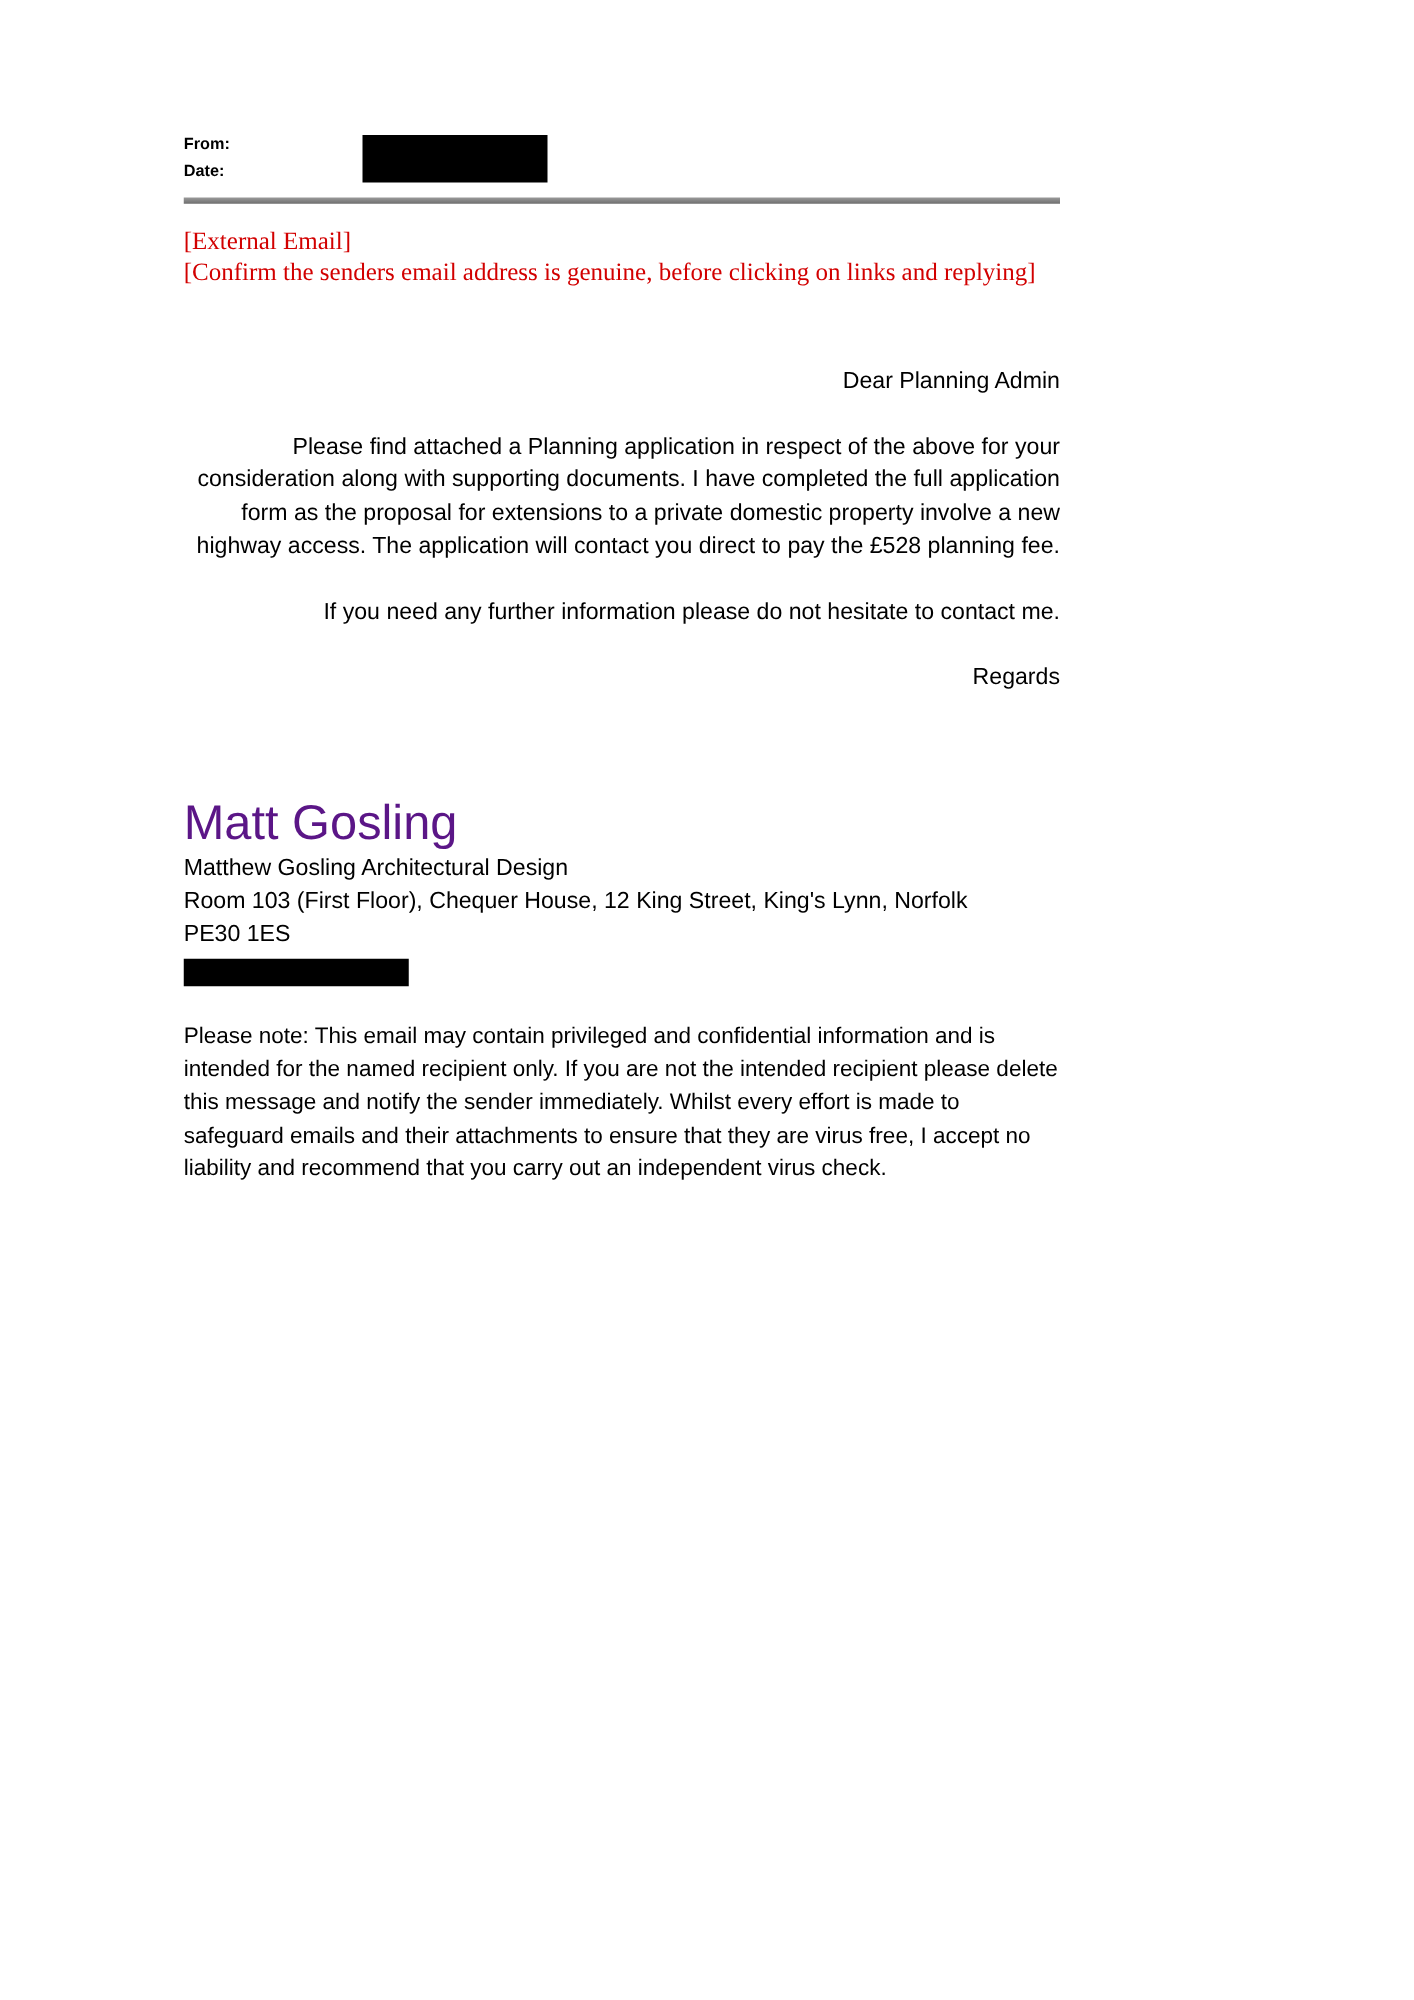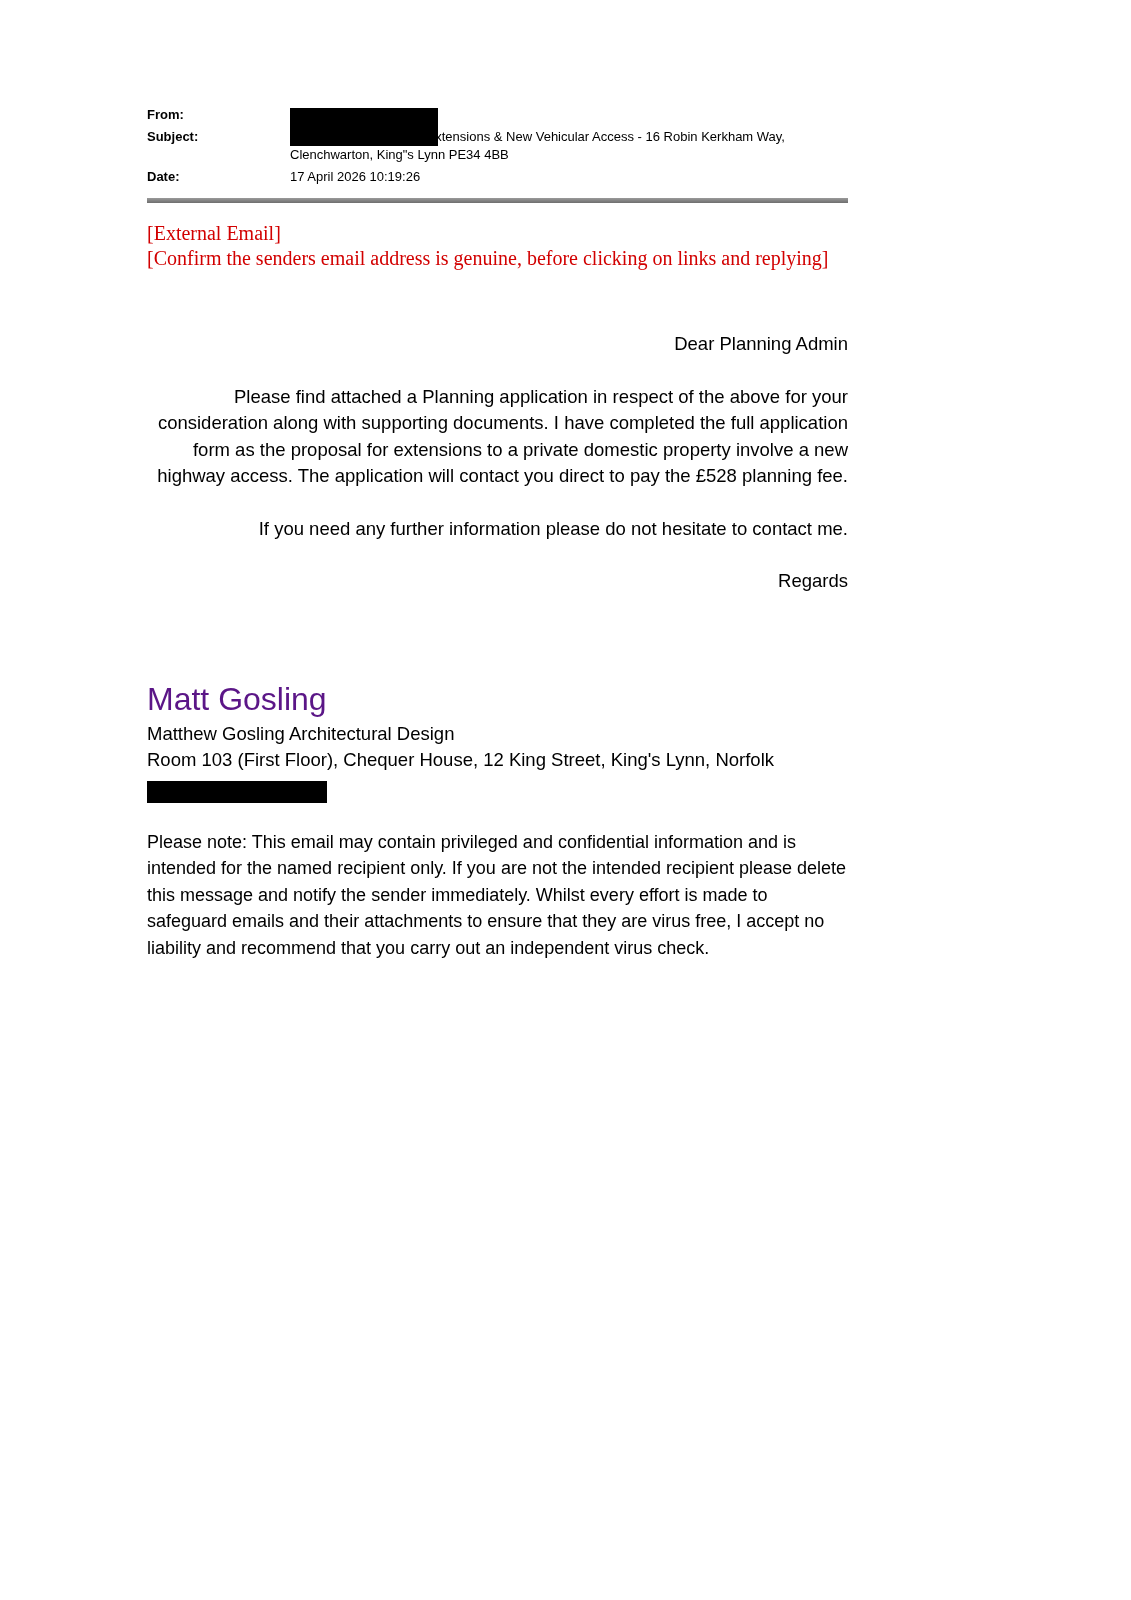--- a/index.html
+++ b/index.html
@@ -75,21 +75,21 @@
     text-align: right;
   }
 
   
   .signature {
     margin-top: 86px;
     font-size: 18.5px;
     line-height: 26.5px;
   }
   .sig-name {
-    font-size: 32px;
+    font-size: 39px;
     line-height: 36px;
     color: #5b1687;
     margin-bottom: 4px;
   }
   .redaction-contact {
     width: 180px;
     height: 22px;
     margin-top: 7px;
   }
 
@@ -105,24 +105,20 @@
 <body>
 
 <div class="page">
 
   <div class="email-header">
     <div class="hdr-row">
       <span class="hdr-label">From:</span>
       <span class="hdr-value"></span>
     </div>
     <div class="hdr-row">
-      <span class="hdr-label">Subject:</span>
-      <span class="hdr-value">Proposed Householder Extensions &amp; New Vehicular Access - 16 Robin Kerkham Way, Clenchwarton, King"s Lynn PE34 4BB</span>
-    </div>
-    <div class="hdr-row">
       <span class="hdr-label">Date:</span>
       <span class="hdr-value">17 April 2026 10:19:26</span>
     </div>
     <div class="redaction redaction-from"></div>
   </div>
 
   <div class="divider"></div>
 
   <div class="warning">
     <div>[External Email]</div>
@@ -133,18 +129,19 @@
     <p>Dear Planning Admin</p>
     <p>Please find attached a Planning application in respect of the above for your consideration along with supporting documents.  I have completed the full application form as the proposal for extensions to a private domestic property involve a new highway access.  The application will contact you direct to pay the £528 planning fee.</p>
     <p>If you need any further information please do not hesitate to contact me.</p>
     <p>Regards</p>
   </div>
 
   <div class="signature">
     <div class="sig-name">Matt Gosling</div>
     <div>Matthew Gosling Architectural Design</div>
     <div>Room 103 (First Floor),  Chequer House, 12 King Street,  King's Lynn,  Norfolk</div>
+    <div> PE30 1ES</div>
     <div class="redaction redaction-contact"></div>
   </div>
 
   <p class="disclaimer">Please note: This email may contain privileged and confidential information and is intended for the named recipient only. If you are not the intended recipient please delete this message and notify the sender immediately.  Whilst every effort is made to safeguard emails and their attachments to ensure that they are virus free, I accept no liability and recommend that you carry out an independent virus check.</p>
 
 </div>
 
 </body></html>

